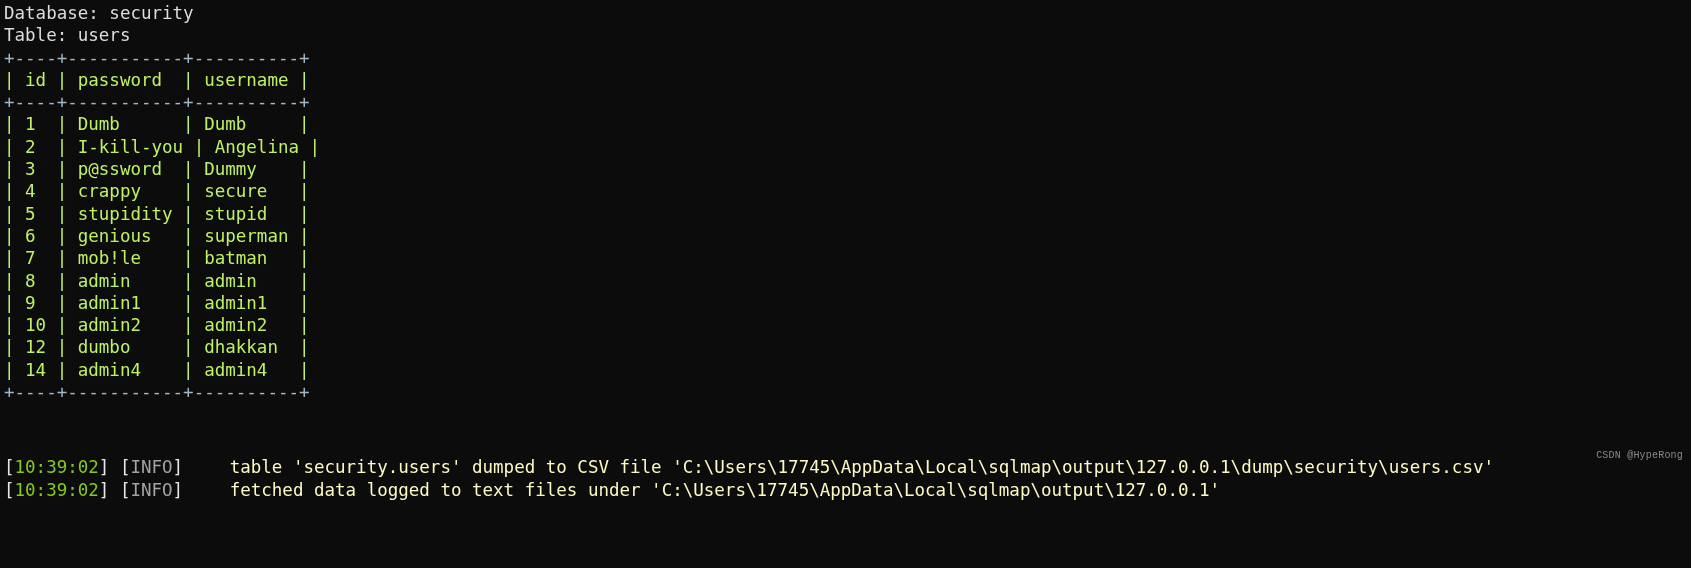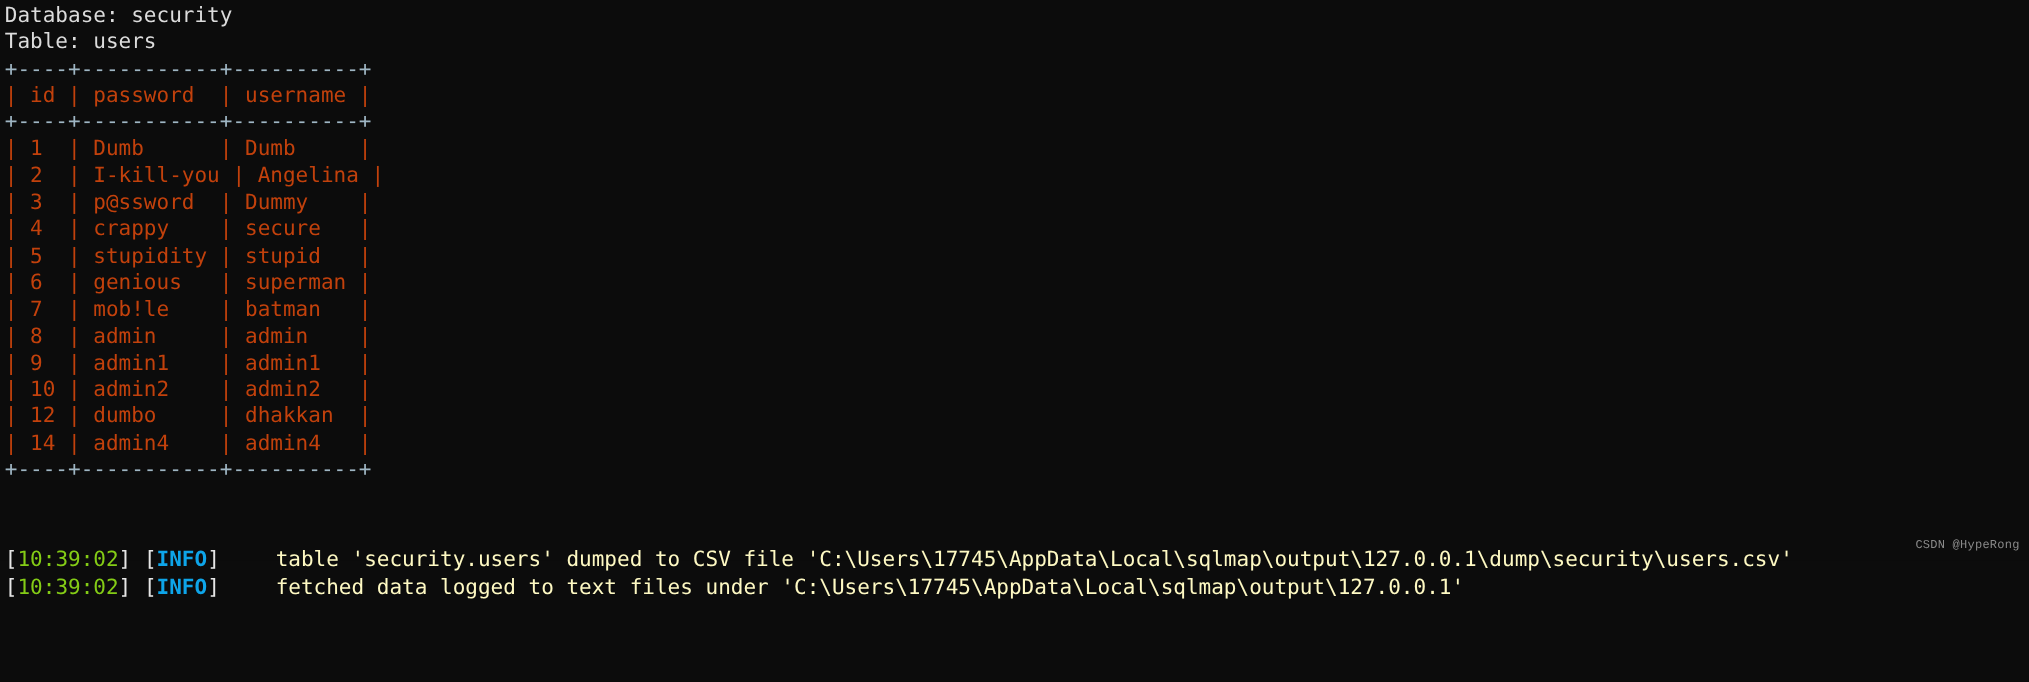--- a/index.html
+++ b/index.html
@@ -25,37 +25,37 @@
     font-family: "DejaVu Sans Mono", "Liberation Mono", monospace;
     font-size: 17.5px;
     line-height: 22.3px;
     color: #d8d8d8;
     white-space: pre;
     letter-spacing: 0px;
     height: 22.3px;
   }
   .hdr { color: #dcdcdc; }
   .rule { color: #9fb6c4; }
-  .cell { color: #c2410c; }
+  .cell { color: #bef264; }
 
   
   .spacer { height: 22.3px; }
   .spacer2 { height: 30px; }
 
   .log {
     font-family: "DejaVu Sans Mono", "Liberation Mono", monospace;
     font-size: 17.5px;
     line-height: 23.5px;
     white-space: pre;
     color: #c8c8cf;
     height: 23.5px;
   }
   .brk   { color: #e6e6e6; }
   .time  { color: #84cc16; }
-  .info  { color: #0ea5e9; font-weight: bold; }
+  .info  { color: #a3a3a3; }
   .msg   { color: #fef9c3; margin-left: 36px; }
 
   #watermark {
     position: absolute;
     right: 8px;
     bottom: 6px;
     font-family: Liberation Mono, monospace;
     font-size: 10px;
     color: #8a8a8a;
     letter-spacing: 0.2px;

